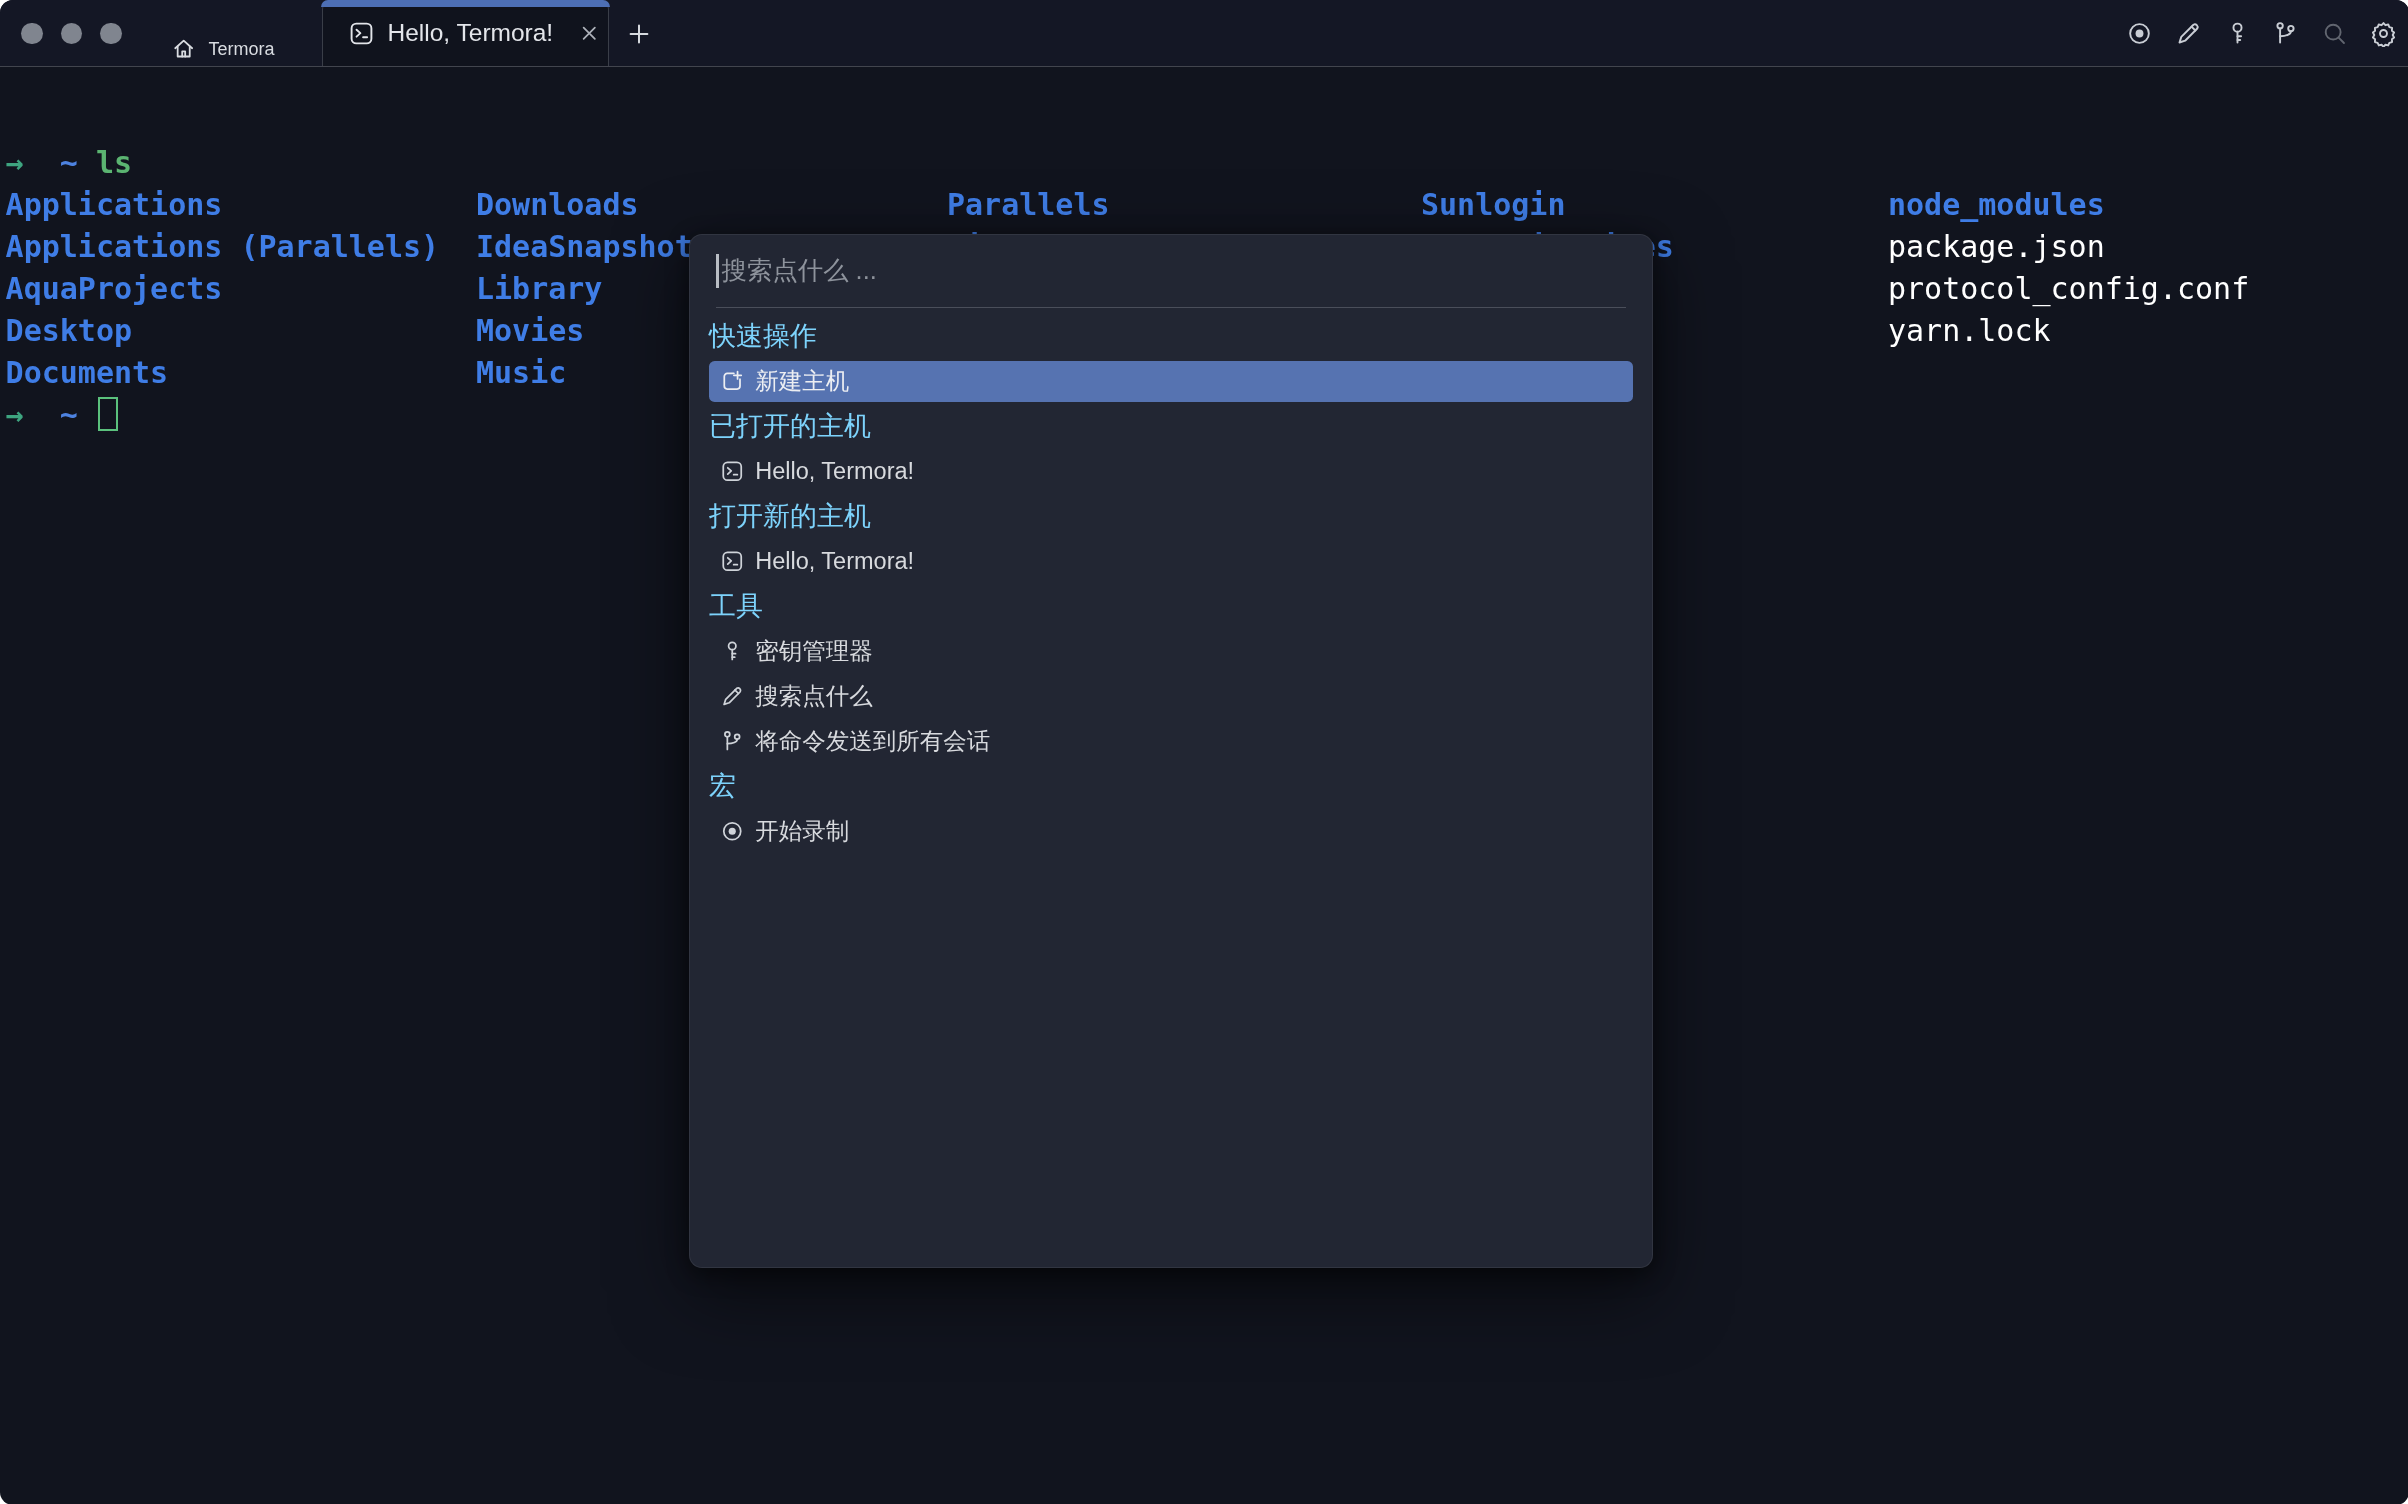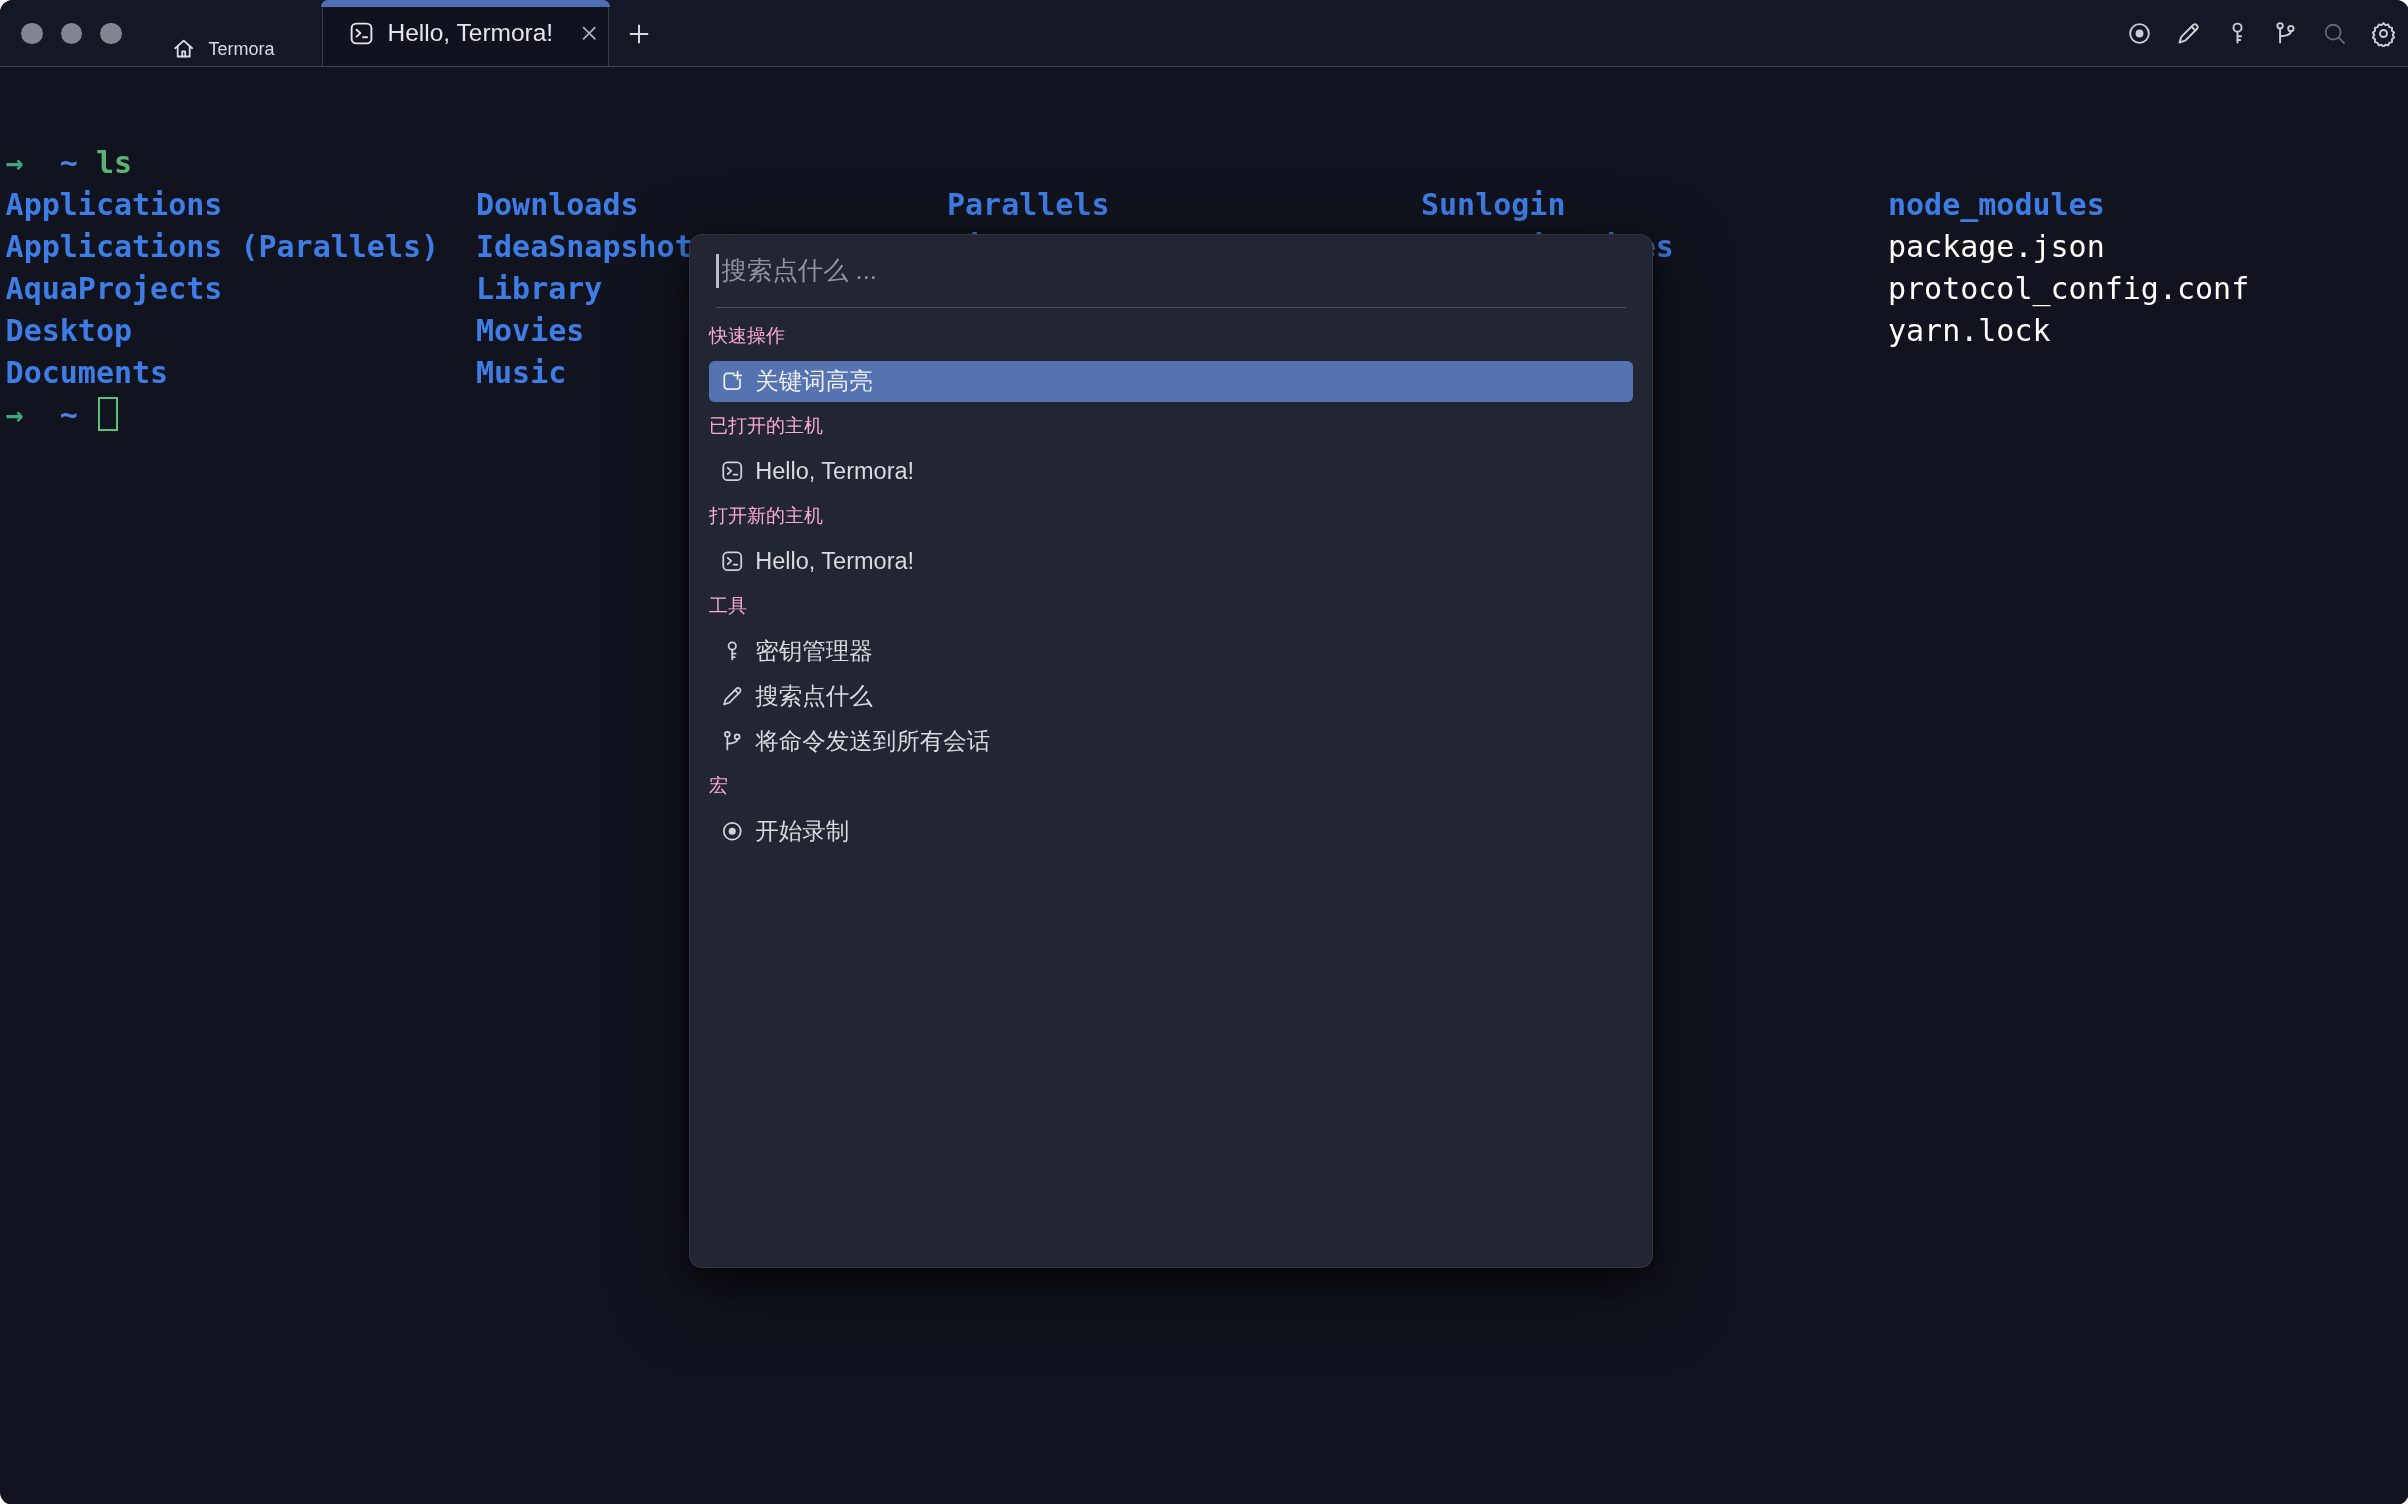--- a/index.html
+++ b/index.html
@@ -67,21 +67,21 @@
     box-shadow:0 24.5px 75px rgba(0,0,0,0.55), 0 5.6px 22.6px rgba(0,0,0,0.45);
     box-sizing:border-box;
   }
   .palette-search{
     height:72px;margin:0 26px;border-bottom:1.9px solid #4a4e5a;
     display:flex;align-items:center;font-size:25.4px;color:#8e939c;
   }
   .caret-bar{width:2.8px;height:34px;background:#b9bdc4;margin-right:2.8px;}
   .palette-list{padding-top:5.6px;}
   .palette-row{height:45px;display:flex;align-items:center;box-sizing:border-box;}
-  .section-header{padding-left:19px;font-size:19px;color:#f9a8d4;}
+  .section-header{padding-left:19px;font-size:27px;color:#7dd3fc;}
   .palette-item{
     margin:1.9px 19px;height:41px;flex:1 1 auto;display:flex;align-items:center;
     gap:10.4px;padding-left:11.3px;border-radius:5.6px;font-size:23.5px;color:#d8dade;
   }
   .palette-item .item-icon{width:24.5px;height:24.5px;color:#cfd3d9;display:flex;flex:none;}
   .palette-item.selected{background:#5673b1;color:#eceef2;}
   .palette-item.selected .item-icon{color:#eceef2;}
 </style>
 </head>
 <body>
@@ -204,21 +204,21 @@
           <div class="section-header">快速操作</div>
         </div>
         <div class="palette-row">
           <div class="palette-item selected">
             <span class="ic item-icon" style="width: 24.5px; height: 24.5px;">
               <svg class="icon-svg" viewBox="0 0 24 24" fill="none" stroke="currentColor" stroke-width="1.7" stroke-linecap="round" stroke-linejoin="round">
                 <path d="M13.6 4.4H7.1a2.9 2.9 0 0 0-2.9 2.9v9.4a2.9 2.9 0 0 0 2.9 2.9h9.6a2.9 2.9 0 0 0 2.9-2.9V10"></path>
                 <path d="M17.2 2.6v7.2M13.6 6.2h7.2"></path>
               </svg>
             </span>
-            <span>关键词高亮</span>
+            <span>新建主机</span>
           </div>
         </div>
         <div class="palette-row">
           <div class="section-header">已打开的主机</div>
         </div>
         <div class="palette-row">
           <div class="palette-item">
             <span class="ic item-icon" style="width: 24.5px; height: 24.5px;">
               <svg class="icon-svg" viewBox="0 0 24 24" fill="none" stroke="currentColor" stroke-width="1.7" stroke-linecap="round" stroke-linejoin="round">
                 <rect x="3.2" y="3.2" width="17.6" height="17.6" rx="4.2"></rect>

